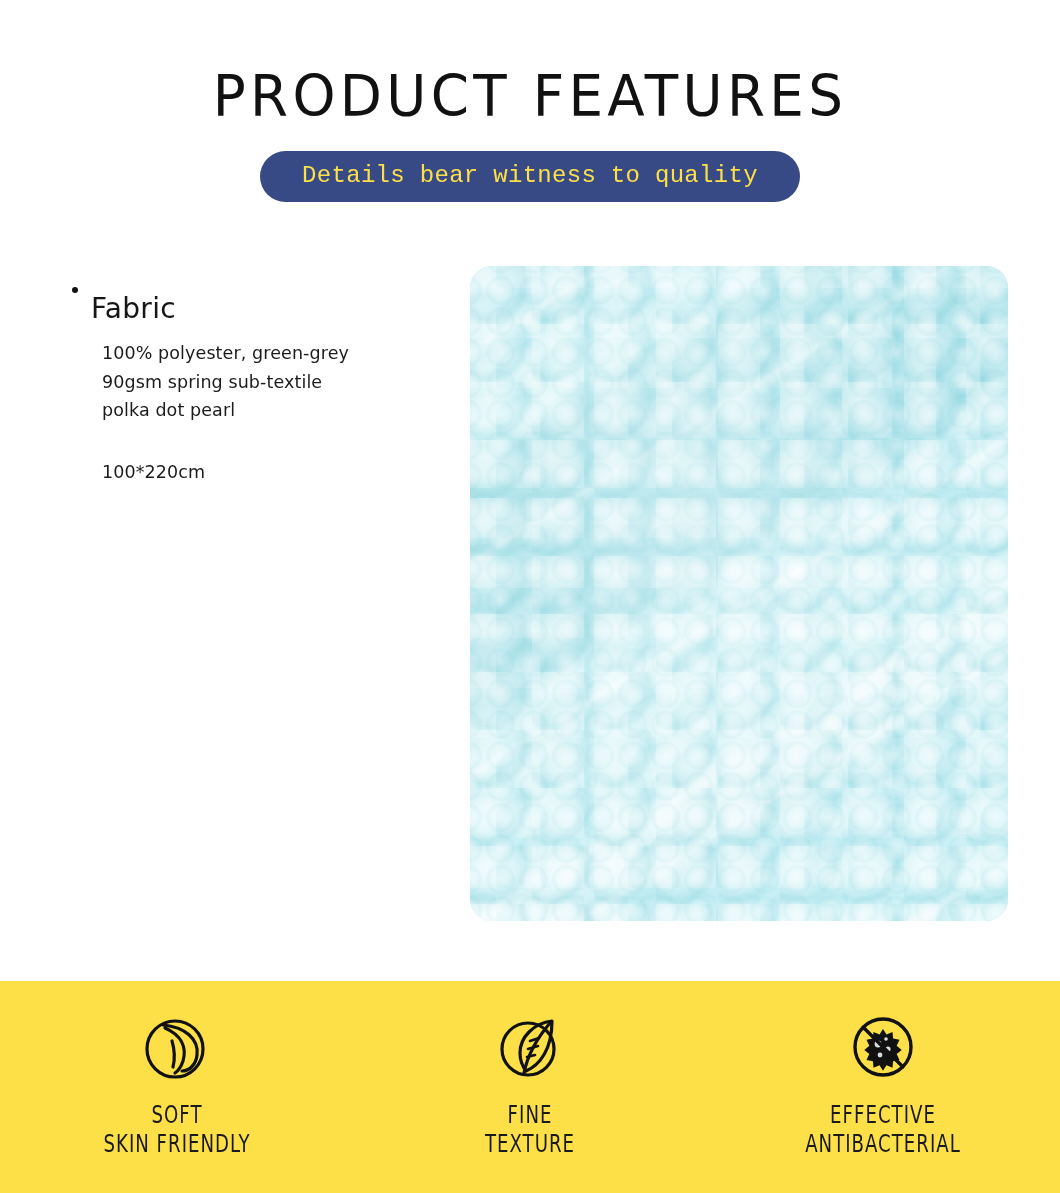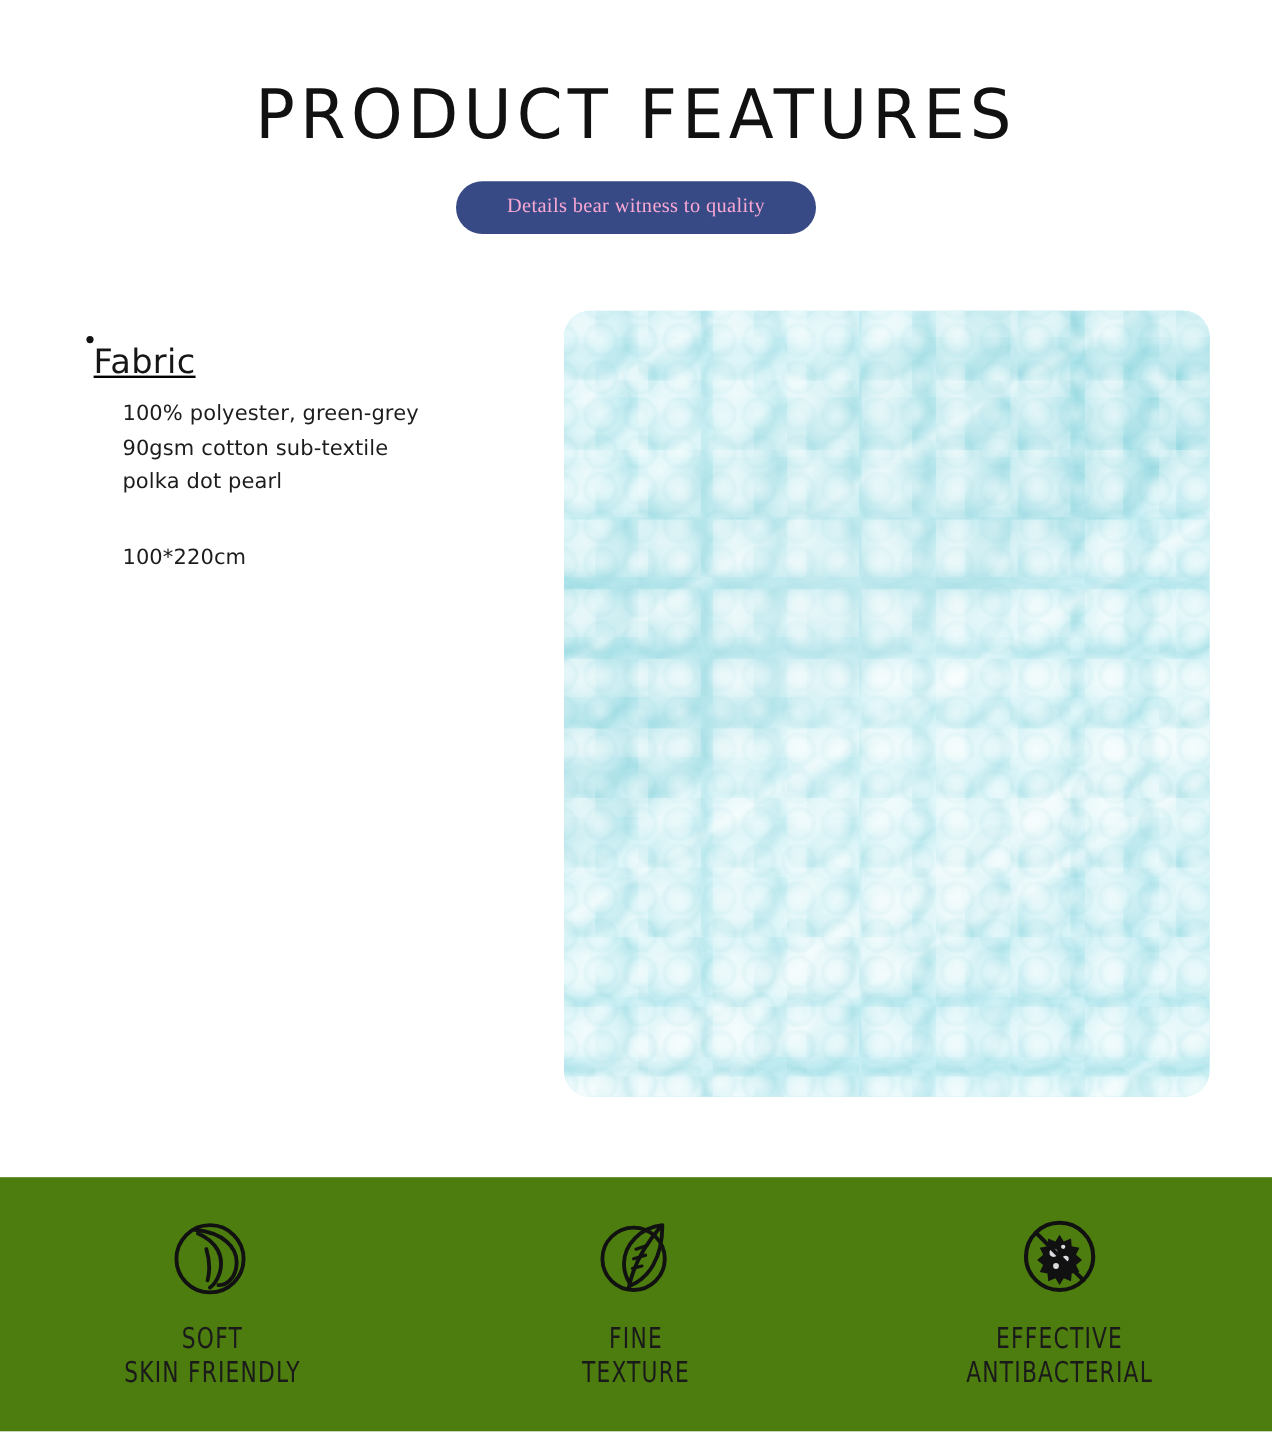--- a/index.html
+++ b/index.html
@@ -28,28 +28,28 @@
     font-family: "DejaVu Sans", sans-serif;
     transform: scaleX(0.96);
   }
   .badge-wrap {
     display: flex;
     justify-content: center;
     margin-top: 26px;
   }
   .badge {
     background: #374a85;
-    color: #f9a8d4;
+    color: #fde047;
     border-radius: 26px;
     padding: 12px 42px 13px 42px;
-    font-size: 17px;
+    font-size: 24px;
     letter-spacing: 0.3px;
     line-height: 1.1;
     white-space: nowrap;
-    font-family: Liberation Serif, serif;
+    font-family: Liberation Mono, monospace;
   }
 
   
   .main {
     position: relative;
     margin-top: 64px;
     height: 680px;
   }
 
   .spec-col {
@@ -57,22 +57,22 @@
     left: 72px;
     top: 28px;
     width: 390px;
   }
   .spec-block { margin-bottom: 34px; }
   .spec-block:last-child { margin-bottom: 0; }
 
   .spec-head {
     display: flex;
     align-items: flex-start;
+    gap: 13px;
     margin: 0 0 14px 0;
-    text-decoration: underline;
   }
   .bullet {
     width: 6px;
     height: 6px;
     border-radius: 50%;
     background: #111;
     flex: 0 0 auto;
     position: relative;
     top: -7px;
   }
@@ -173,21 +173,21 @@
     background: radial-gradient(ellipse at 42% 38%, rgba(255,255,255,0.30) 0%, rgba(255,255,255,0) 58%);
   }
 
   
   .footer {
     position: absolute;
     left: 0;
     bottom: 0;
     width: 1060px;
     height: 212px;
-    background: #4d7c0f;
+    background: #fde047;
     display: flex;
     align-items: flex-start;
     justify-content: space-around;
     padding-top: 28px;
     box-sizing: border-box;
   }
   .feature {
     width: 320px;
     text-align: center;
   }
@@ -221,21 +221,21 @@
 
   <div class="spec-col">
 
     <div class="spec-block">
       <div class="spec-head">
         <span class="bullet"></span>
         <span class="spec-title">Fabric</span>
       </div>
       <div class="spec-lines">
         <div>100% polyester, green-grey</div>
-        <div>90gsm cotton sub-textile</div>
+        <div>90gsm spring sub-textile</div>
         <div>polka dot pearl</div>
       </div>
     </div>
 
     <div class="spec-block">
     </div>
 
     <div class="spec-block">
       <div class="spec-lines">
         <div>100*220cm</div>

